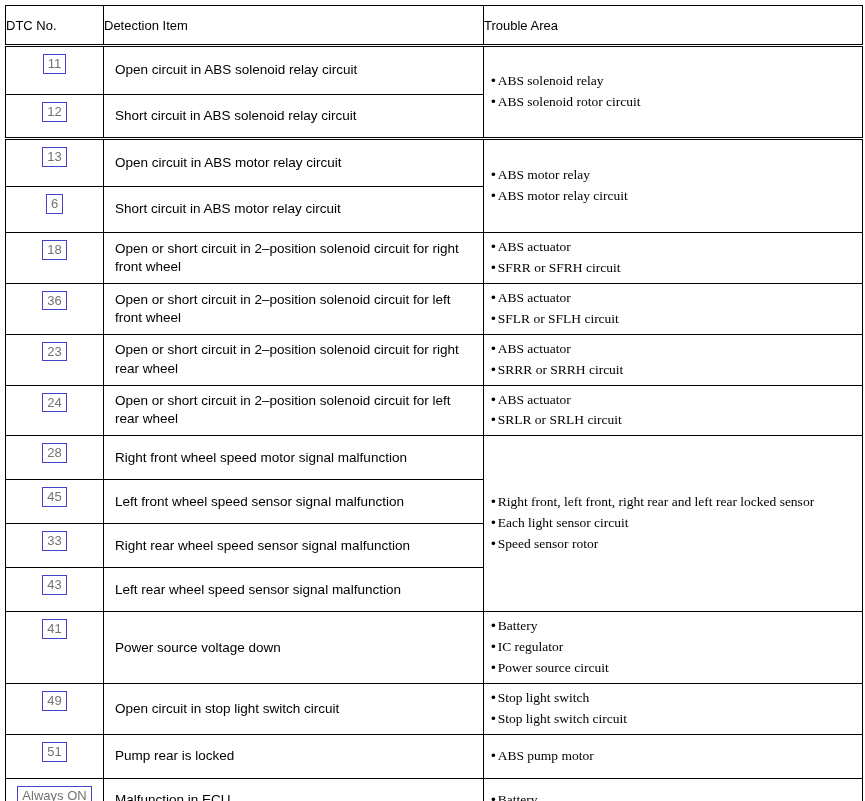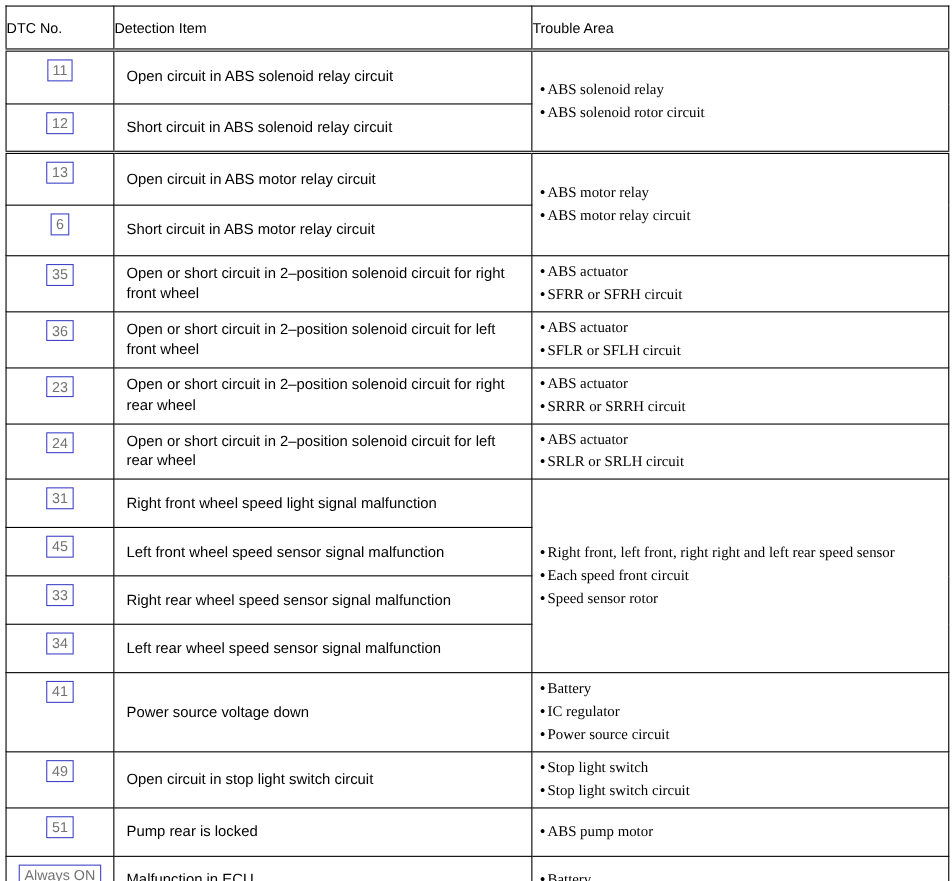--- a/index.html
+++ b/index.html
@@ -122,21 +122,21 @@
       </tr>
       <tr class="t46">
         <td class="dtc-cell">
           <span class="dtc-box">6</span>
         </td>
         <td class="det-cell">Short circuit in ABS motor relay circuit</td>
       </tr>
 
       <tr class="t47">
         <td class="dtc-cell">
-          <span class="dtc-box">35</span>
+          <span class="dtc-box">18</span>
         </td>
         <td class="det-cell">Open or short circuit in 2–position solenoid circuit for right front wheel</td>
         <td class="trb-cell">
           <div class="trb-line">
               <span class="bullet">•</span>
               <span class="trb-text">ABS actuator</span>
             </div>
           <div class="trb-line">
               <span class="bullet">•</span>
               <span class="trb-text">SFRR or SFRH circuit</span>
@@ -190,31 +190,31 @@
             </div>
           <div class="trb-line">
               <span class="bullet">•</span>
               <span class="trb-text">SRLR or SRLH circuit</span>
             </div>
         </td>
       </tr>
 
       <tr class="t44">
         <td class="dtc-cell">
-          <span class="dtc-box">31</span>
-        </td>
-        <td class="det-cell">Right front wheel speed light signal malfunction</td>
+          <span class="dtc-box">28</span>
+        </td>
+        <td class="det-cell">Right front wheel speed motor signal malfunction</td>
         <td class="trb-cell" rowspan="4">
           <div class="trb-line">
               <span class="bullet">•</span>
-              <span class="trb-text">Right front, left front, right right and left rear speed sensor</span>
-            </div>
-          <div class="trb-line">
-              <span class="bullet">•</span>
-              <span class="trb-text">Each speed front circuit</span>
+              <span class="trb-text">Right front, left front, right rear and left rear locked sensor</span>
+            </div>
+          <div class="trb-line">
+              <span class="bullet">•</span>
+              <span class="trb-text">Each light sensor circuit</span>
             </div>
           <div class="trb-line">
               <span class="bullet">•</span>
               <span class="trb-text">Speed sensor rotor</span>
             </div>
         </td>
       </tr>
       <tr class="t44">
         <td class="dtc-cell">
           <span class="dtc-box">45</span>
@@ -222,21 +222,21 @@
         <td class="det-cell">Left front wheel speed sensor signal malfunction</td>
       </tr>
       <tr class="t44">
         <td class="dtc-cell">
           <span class="dtc-box">33</span>
         </td>
         <td class="det-cell">Right rear wheel speed sensor signal malfunction</td>
       </tr>
       <tr class="t44">
         <td class="dtc-cell">
-          <span class="dtc-box">34</span>
+          <span class="dtc-box">43</span>
         </td>
         <td class="det-cell">Left rear wheel speed sensor signal malfunction</td>
       </tr>
 
       <tr class="t60">
         <td class="dtc-cell">
           <span class="dtc-box">41</span>
         </td>
         <td class="det-cell">Power source voltage down</td>
         <td class="trb-cell">

